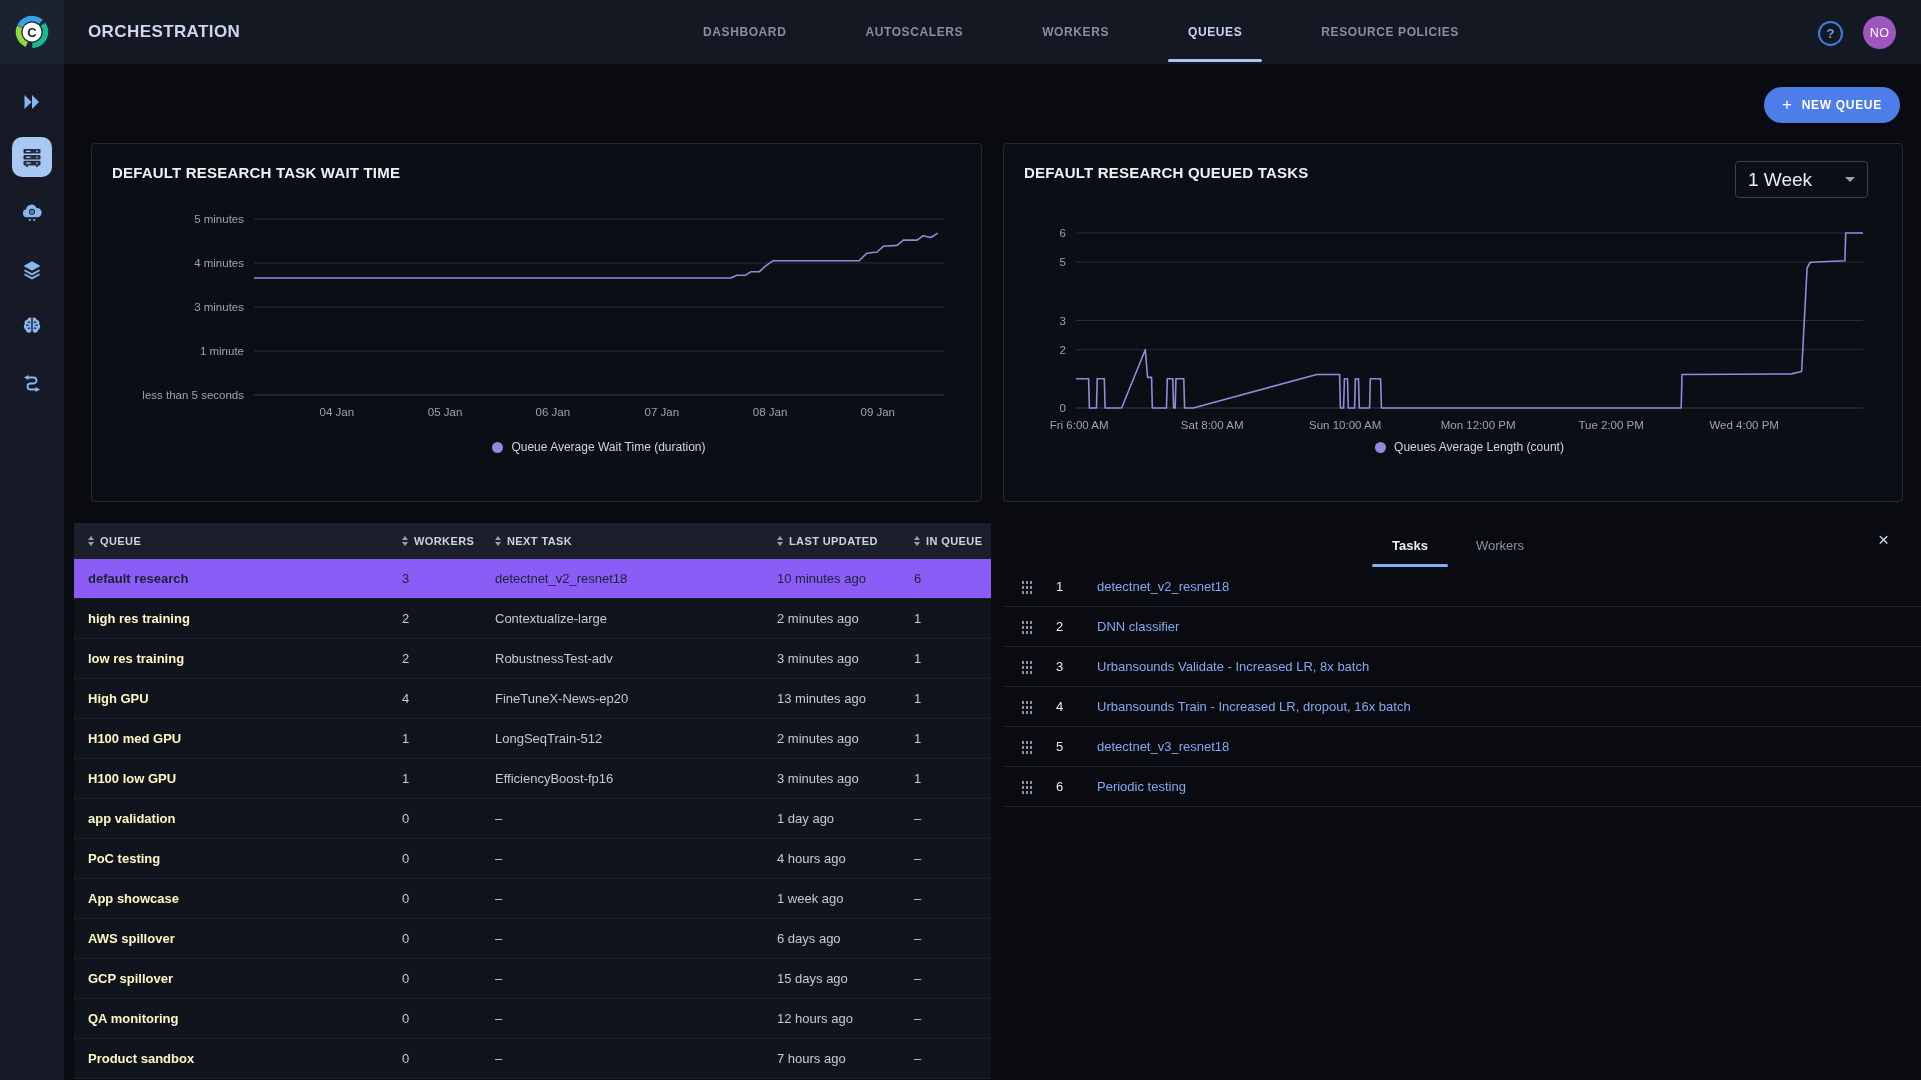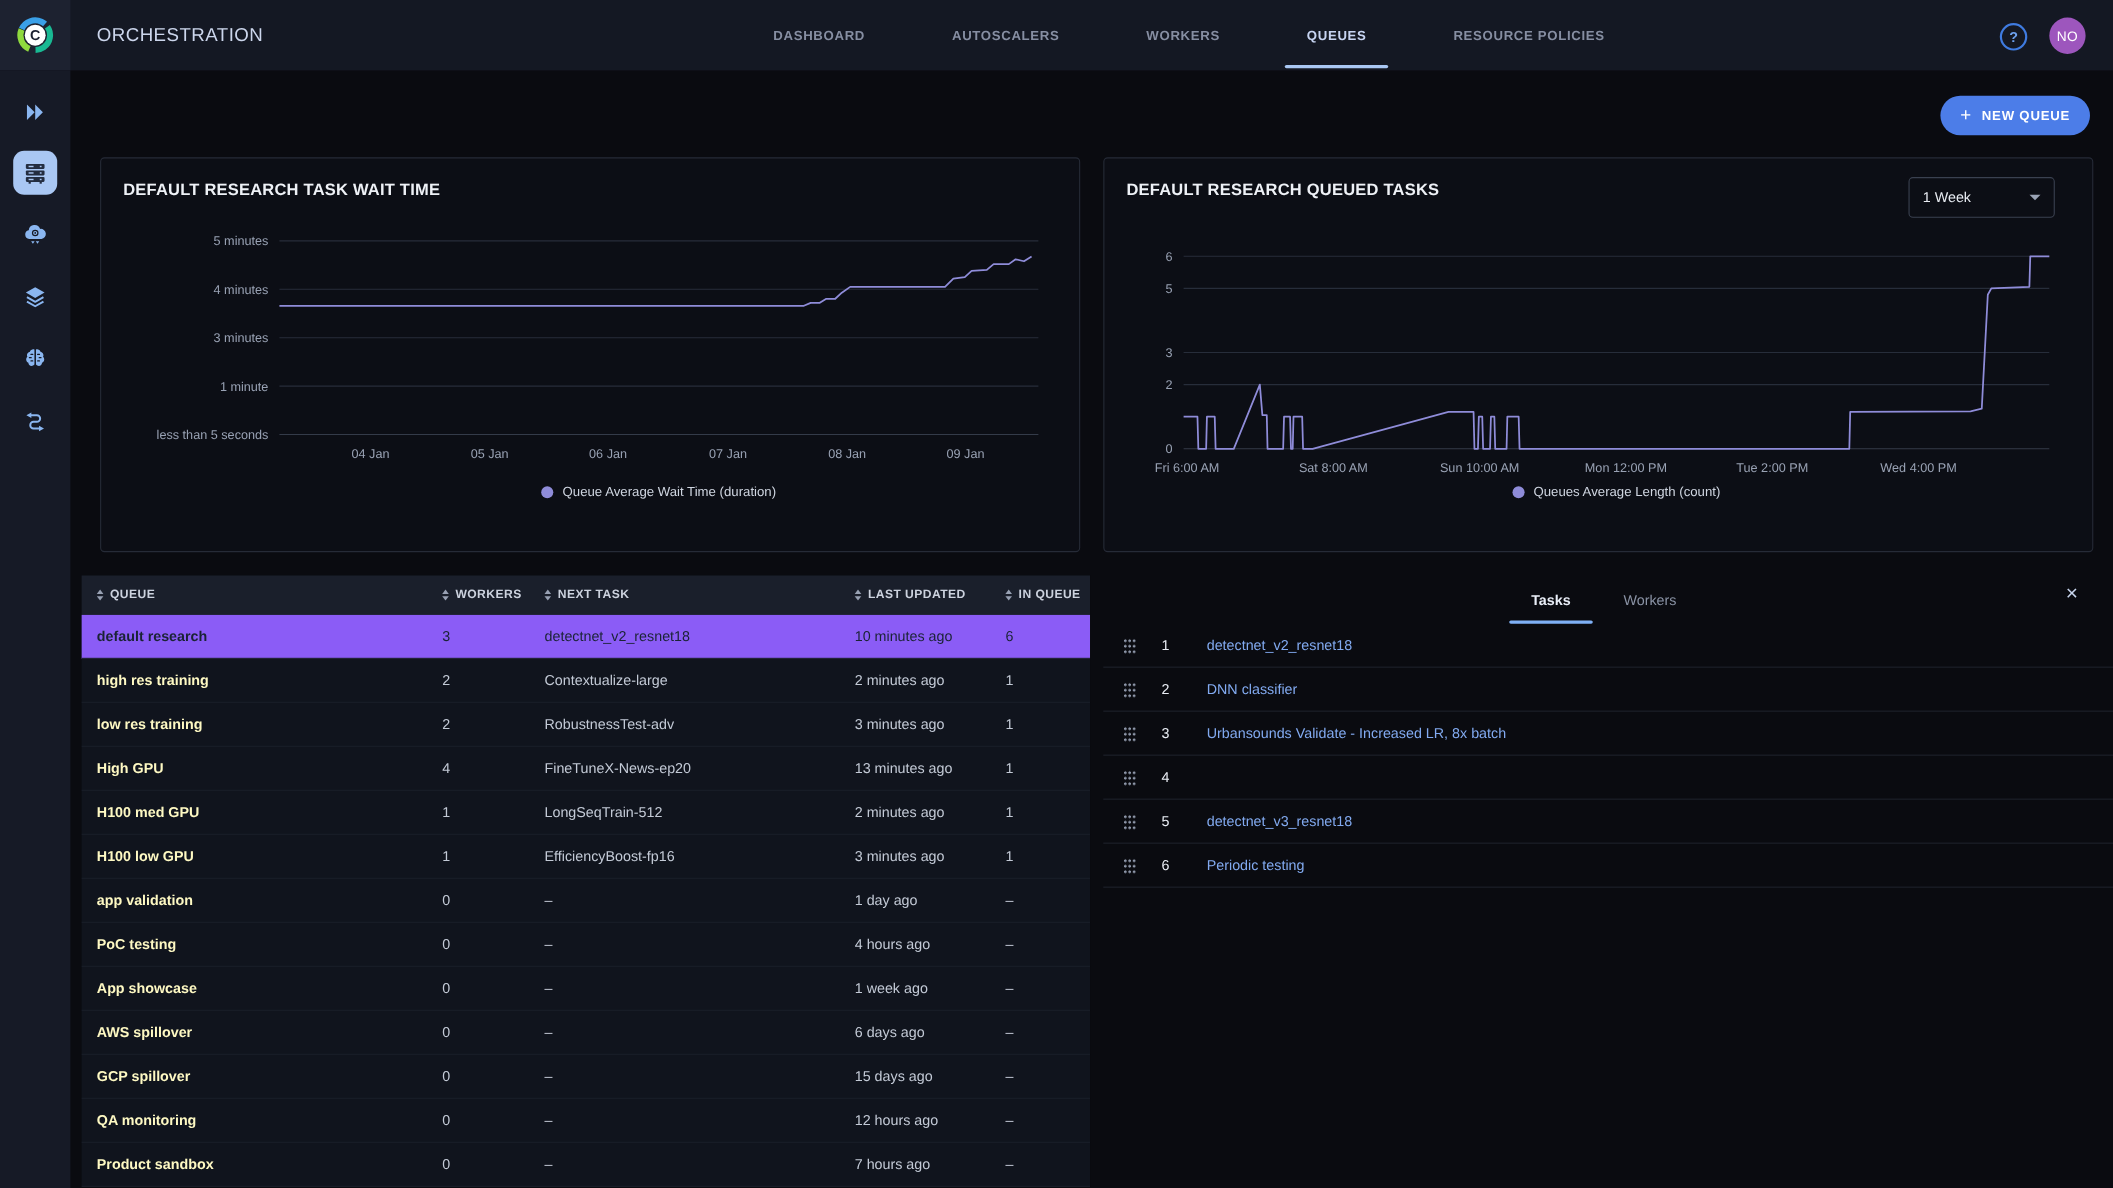--- a/index.html
+++ b/index.html
@@ -2,21 +2,21 @@
 <html><head>
 <meta charset="utf-8">
 <style>
   html,body{margin:0;padding:0;background:#0a0b10;}
   body{font-family:"Liberation Sans","DejaVu Sans",sans-serif;-webkit-font-smoothing:antialiased;}
   #app{position:relative;width:1921px;height:1080px;overflow:hidden;background:#0a0b10;color:#e8ecf2;}
 
   
   .topbar{position:absolute;left:0;top:0;width:100%;height:64px;background:#141823;}
   .logo-box{position:absolute;left:0;top:0;width:64px;height:64px;background:#1d2230;display:flex;align-items:center;justify-content:center;}
-  .product{position:absolute;left:88px;top:0;height:64px;display:flex;align-items:center;font-size:17px;font-weight:400;letter-spacing:.4px;color:#ccd6ec;}
+  .product{position:absolute;left:88px;top:0;height:64px;display:flex;align-items:center;font-size:17px;font-weight:700;letter-spacing:.4px;color:#ccd6ec;}
   .main-nav{position:absolute;left:700px;top:0;height:64px;display:flex;gap:73px;align-items:stretch;}
   .nav-tab{position:relative;display:flex;align-items:center;padding:0 3px;font-size:12px;font-weight:700;letter-spacing:.6px;color:#868ea2;cursor:pointer;}
   .nav-tab.active{color:#c7d4f2;}
   .nav-tab.active::after{content:'';position:absolute;left:-17px;right:-17px;bottom:2px;height:3px;border-radius:2px;background:#a9c7f3;}
   .help-btn{position:absolute;left:1818px;top:21px;width:21px;height:21px;border:2px solid #3f7be0;border-radius:50%;color:#6ea2f0;font-size:13px;font-weight:700;display:flex;align-items:center;justify-content:center;cursor:pointer;}
   .avatar{position:absolute;left:1863px;top:16px;width:33px;height:33px;border-radius:50%;background:#9d56bd;color:#fff;font-size:12.5px;display:flex;align-items:center;justify-content:center;letter-spacing:.4px;cursor:pointer;}
 
   
   .side{position:absolute;left:0;top:64px;width:64px;height:1016px;background:#161a26;}
   .side-btn{position:absolute;left:12px;width:40px;height:40px;border-radius:10px;display:flex;align-items:center;justify-content:center;color:#8ab6f0;cursor:pointer;}
@@ -35,21 +35,21 @@
   #panel-queued{left:1003px;top:143px;width:900px;height:359px;text-align:right;}
   .panel-title{position:absolute;left:20px;top:20px;font-size:15px;font-weight:700;letter-spacing:.2px;color:#eef1f6;}
   .chart-svg{position:absolute;}
   #chart-svg-0{left:5px;top:40px;width:870px;height:270px;}
   #chart-svg-1{left:20px;top:40px;width:860px;height:270px;}
   .chart-svg text{fill:#99a2b4;font-size:11.5px;font-family:inherit;}
   .legend{position:absolute;display:flex;align-items:center;justify-content:center;gap:8px;font-size:12px;color:#cfd5e0;}
   #legend-0{left:162px;top:296px;width:690px;}
   #legend-1{left:72px;top:296px;width:787px;}
   .legend-dot{width:11px;height:11px;border-radius:50%;}
-  .range-select{position:absolute;right:34px;top:17px;width:133px;height:37px;border:1px solid #3a4150;border-radius:4px;display:flex;align-items:center;justify-content:space-between;padding:0 12px;font-size:13px;color:#e8ecf2;cursor:pointer;box-sizing:border-box;background:#0c0e15;}
+  .range-select{position:absolute;right:34px;top:17px;width:133px;height:37px;border:1px solid #3a4150;border-radius:4px;display:flex;align-items:center;justify-content:space-between;padding:0 12px;font-size:19px;color:#e8ecf2;cursor:pointer;box-sizing:border-box;background:#0c0e15;}
   .caret{width:0;height:0;border-left:5px solid transparent;border-right:5px solid transparent;border-top:5px solid #9aa3b5;}
 
   
   .qtable{position:absolute;left:74px;top:523px;width:917px;height:557px;overflow:hidden;font-size:13px;}
   .thead{position:relative;height:36px;background:#1a1f2b;color:#ccd2de;}
   .th{position:absolute;top:0;height:36px;display:flex;align-items:center;gap:6px;font-size:11px;font-weight:700;letter-spacing:.4px;cursor:pointer;}
   .sort{display:flex;flex-direction:column;gap:2px;}
   .sort i{display:block;width:0;height:0;border-left:3.5px solid transparent;border-right:3.5px solid transparent;}
   .sort .up{border-bottom:4px solid #98a1b3;}
   .sort .dn{border-top:4px solid #98a1b3;}
@@ -379,20 +379,21 @@
         <span class="task-name">DNN classifier</span>
       </div>
       <div class="task-row">
         <div class="drag"></div>
         <span class="task-n">3</span>
         <span class="task-name">Urbansounds Validate - Increased LR, 8x batch</span>
       </div>
       <div class="task-row">
         <div class="drag"></div>
         <span class="task-n">4</span>
+        <span class="task-name">Urbansounds Train - Increased LR, dropout, 16x batch</span>
       </div>
       <div class="task-row">
         <div class="drag"></div>
         <span class="task-n">5</span>
         <span class="task-name">detectnet_v3_resnet18</span>
       </div>
       <div class="task-row">
         <div class="drag"></div>
         <span class="task-n">6</span>
         <span class="task-name">Periodic testing</span>

